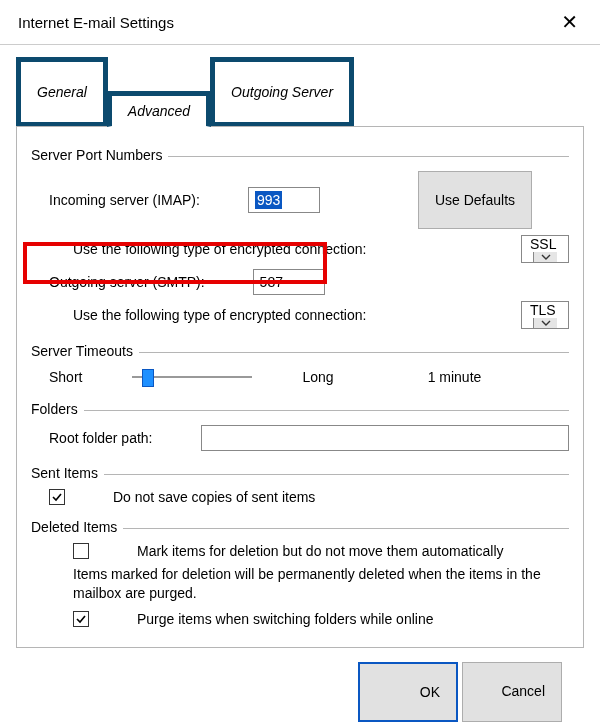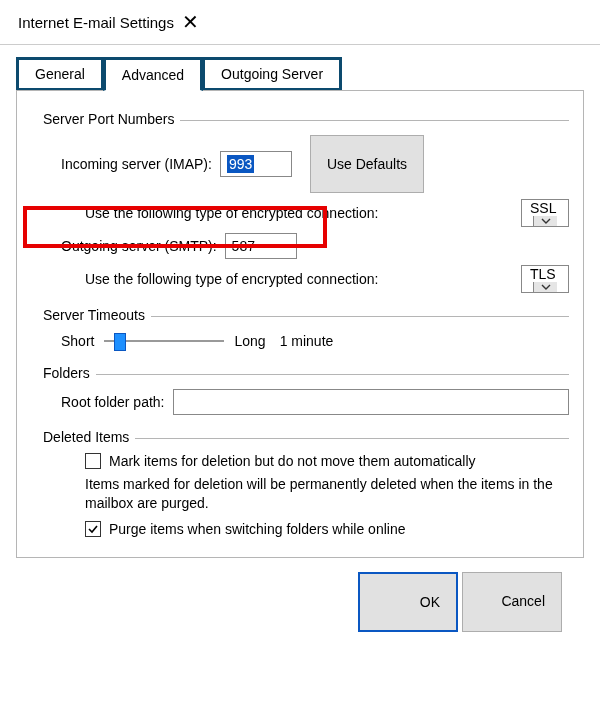--- a/index.html
+++ b/index.html
@@ -8,70 +8,73 @@
     font-family: "Segoe UI", Tahoma, sans-serif;
     font-size: 14px;
     background: #fff;
     color: #000;
     width: 600px;
     height: 725px;
     overflow: hidden;
   }
   .titlebar {
     display: flex;
+    justify-content: space-between;
     align-items: center;
     padding: 8px 14px 8px 18px;
     border-bottom: 1px solid #ccc;
   }
   .titlebar .title { font-size: 15px; }
   .close-x {
     font-size: 20px;
     line-height: 1;
     font-weight: 300;
     padding: 4px 8px;
     cursor: default;
   }
   .content { padding: 12px 16px 0 16px; }
   .tabs {
     display: flex;
     align-items: flex-end;
     position: relative;
     margin-bottom: -1px;
   }
   .tab {
-    padding: 6px 16px;
-    border: 3px solid #0c4a6e;
+    padding: 22px 16px;
+    border: 5px solid #0c4a6e;
     background: #fff;
     margin-right: -1px;
     position: relative;
     cursor: default;
+    font-style: italic;
   }
   .tab.active {
     border-bottom: 1px solid #fff;
     z-index: 2;
     padding-top:7px;
     padding-bottom:7px;
   }
   .tabbody {
     border: 1px solid #b5b5b5;
     padding: 12px 14px 14px 14px;
     position: relative;
   }
-  .group { margin: 8px 0 14px 12px; }
+  .group { margin: 8px 0 14px 0; }
   .group-head {
     display: flex;
     align-items: center;
     margin-bottom: 8px;
   }
   .group-head .label { white-space: nowrap; padding-right: 6px; }
   .group-head .line { flex: 1; border-top: 1px solid #b5b5b5; height:0; margin-top:2px;}
   .row {
     display: flex;
     align-items: center;
     margin: 6px 0;
+    gap: 40px;
   }
   .indent1 { padding-left: 18px; }
   .indent2 { padding-left: 42px; }
   .txt { margin-right: 8px; }
   .port-selected {
     border: 1px solid #0a57c2;
   }
   .port-selected .seltext {
     background: #0a57c2;
     color: #fff;
@@ -248,20 +251,34 @@
       <div class="group-head">
         <span class="label">Folders</span>
         <span class="line"></span>
       </div>
       <div class="row indent1">
         <span class="txt">Root folder path:</span>
         <input class="text" type="text" value="" style="">
       </div>
     </div>
 
+    <div class="group">
+      <div class="group-head">
+        <span class="label">Sent Items</span>
+        <span class="line"></span>
+      </div>
+      <div class="row indent1">
+        <span class="chk">
+          <svg width="12" height="12" viewBox="0 0 12 12">
+              <path d="M2 6 L5 9 L10 3" fill="none" stroke="#000" stroke-width="1.6"></path>
+            </svg>
+        </span>
+        <span>Do not save copies of sent items</span>
+      </div>
+    </div>
 
     <div class="group" style="margin-bottom:4px;">
       <div class="group-head">
         <span class="label">Deleted Items</span>
         <span class="line"></span>
       </div>
       <div class="row indent2">
         <span class="chk"></span>
         <span>Mark items for deletion but do not move them automatically</span>
       </div>

